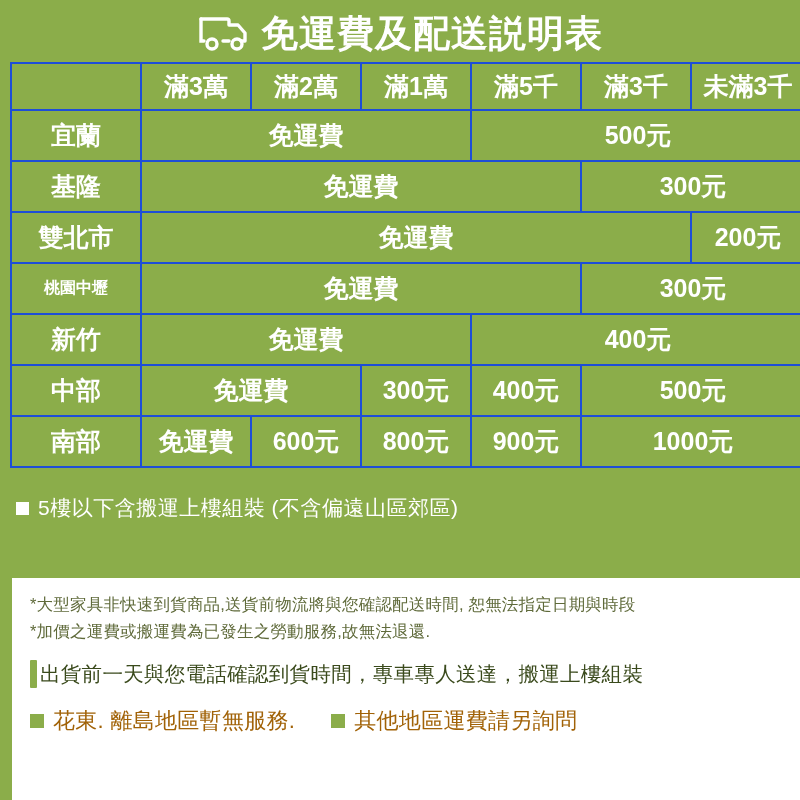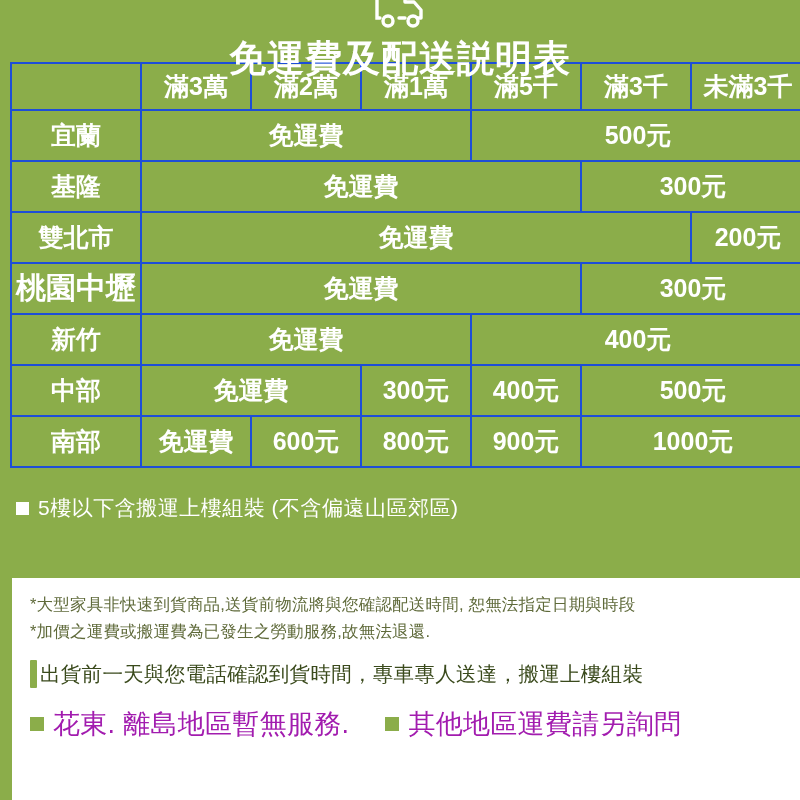--- a/index.html
+++ b/index.html
@@ -24,21 +24,20 @@
 
   
   .title-row {
     display: flex;
     align-items: center;
     justify-content: center;
     height: 62px;
     gap: 10px;
     padding-top: 4px;
     box-sizing: border-box;
-    flex-direction: column;
   }
   .truck-icon {
     width: 54px;
     height: 40px;
     flex: 0 0 auto;
   }
   .title-text {
     font-size: 37px;
     font-weight: bold;
     color: #ffffff;
@@ -75,21 +74,21 @@
   th.corner {
     border-left: none;
     border-top: none;
     background: transparent;
   }
   td.region {
     font-size: 26px;
     margin-left: 34px;
   }
   td.region.small {
-    font-size: 30px;
+    font-size: 16px;
   }
   td.val {
     font-size: 25px;
   }
 
   
   .notes {
     padding: 10px 16px 0 16px;
     box-sizing: border-box;
   }
@@ -161,22 +160,22 @@
     margin-top: 18px;
   }
   .sq-green {
     display: inline-block;
     width: 14px;
     height: 14px;
     background: #8bad4a;
     flex: 0 0 auto;
   }
   .bottom-text {
-    color: #a21caf;
-    font-size: 27px;
+    color: #a16207;
+    font-size: 22px;
     letter-spacing: 0.3px;
   }
   .spacer-gap { width: 18px; }
 </style>
 </head>
 <body>
 
 <div class="page">
 
   <div class="title-row">

